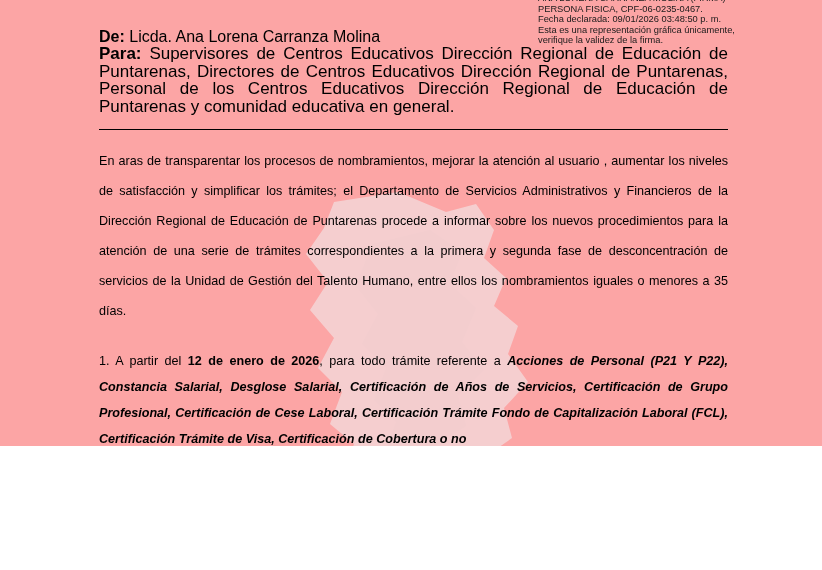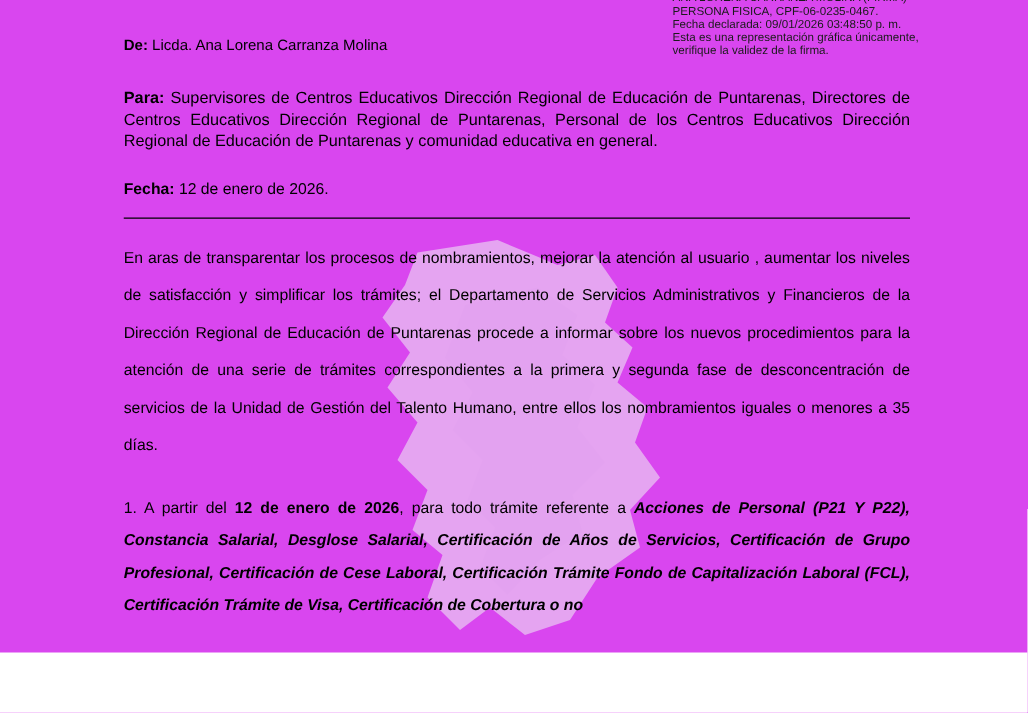--- a/index.html
+++ b/index.html
@@ -12,22 +12,22 @@
     height: 570px;
     overflow: hidden;
     font-family: "Liberation Sans", sans-serif;
     color: #000000;
     position: relative;
   }
 
   #page {
     position: relative;
     width: 822px;
-    height: 522px;
-    background: #d946ef;
+    height: 446px;
+    background: #fca5a5;
     overflow: hidden;
   }
 
   
   #watermark {
     position: absolute;
     left: 280px;
     top: 186px;
     width: 300px;
     height: 330px;
@@ -61,35 +61,34 @@
     z-index: 2;
   }
 
   .blk { margin: 0; }
 
   .lbl { font-weight: bold; }
 
   
   .de-block {
     margin-top: 28px;
-    font-size: 12px;
+    font-size: 16px;
     line-height: 17px;
   }
   .de-line1 { white-space: nowrap; }
   .de-line2 {
     font-weight: bold;
     padding-left: 36px;
     white-space: nowrap;
     margin-top: 1px;
   }
 
   
   .para-block {
-    margin-top: 24px;
-    font-size: 13px;
+    font-size: 17px;
     line-height: 17.5px;
     text-align: justify;
     text-justify: inter-word;
   }
 
   
   .asunto-block {
     margin-top: 35px;
     font-size: 12.6px;
     line-height: 30px;
@@ -160,21 +159,20 @@
 
   <div id="doc">
 
     <div class="blk de-block">
       <div class="de-line1"><span class="lbl">De:</span> <span>Licda. Ana Lorena Carranza Molina</span></div>
     </div>
 
     <div class="blk para-block"><span class="lbl">Para:</span> <span>Supervisores de Centros Educativos Dirección Regional de Educación de Puntarenas, Directores de Centros Educativos Dirección Regional de Puntarenas, Personal de los Centros Educativos Dirección Regional de Educación de Puntarenas y comunidad educativa en general.</span></div>
 
 
-    <div class="blk fecha-block"><span class="lbl">Fecha</span><span class="lbl">:</span> <span>12 de enero de 2026.</span></div>
 
     <div class="hr"></div>
 
     <div class="blk p1">En aras de transparentar los procesos de nombramientos, mejorar la atención al usuario , aumentar los niveles de satisfacción y simplificar los trámites; el Departamento de Servicios Administrativos y Financieros de la Dirección Regional de Educación de Puntarenas procede a informar sobre los nuevos procedimientos para la atención de una serie de trámites correspondientes a la primera y segunda fase de desconcentración de servicios de la Unidad de Gestión del Talento Humano, entre ellos los nombramientos iguales o menores a 35 días.</div>
 
     <div class="blk item1"><span>1. A partir del </span><span class="u">12 de enero de 2026</span><span>, para todo trámite referente a </span><span class="bi">Acciones de Personal (P21 Y P22), Constancia Salarial, Desglose Salarial, Certificación de Años de Servicios, Certificación de Grupo Profesional, Certificación de Cese Laboral, Certificación Trámite Fondo de Capitalización Laboral (FCL), Certificación Trámite de Visa, Certificación de Cobertura o no</span></div>
 
   </div>
 </div>
 

